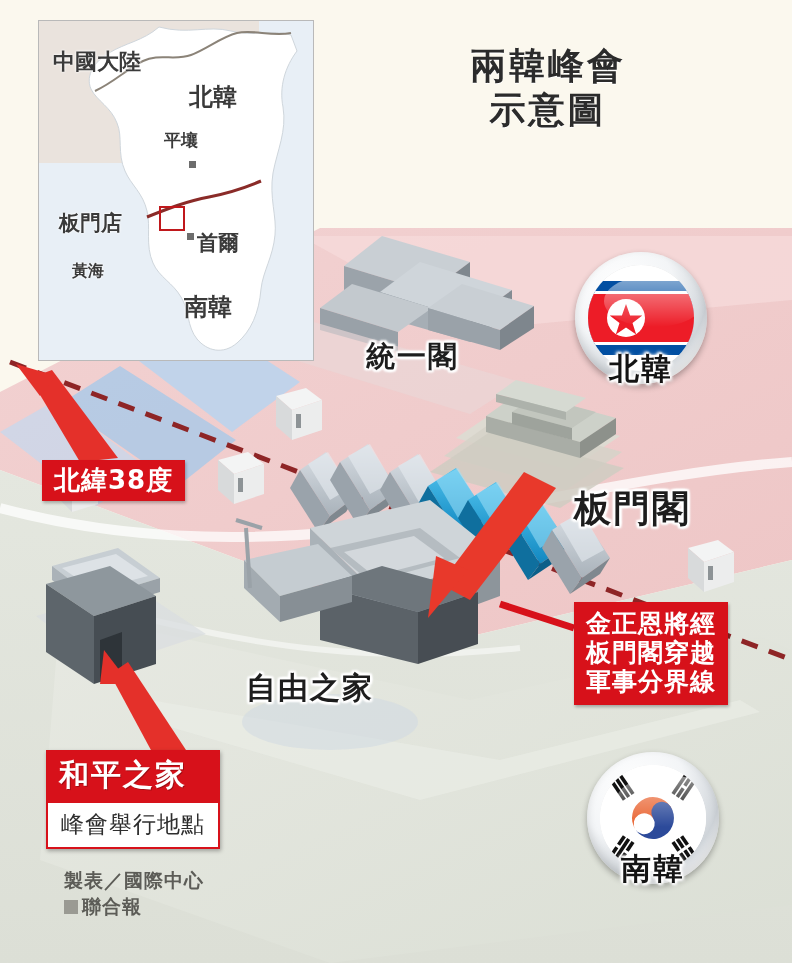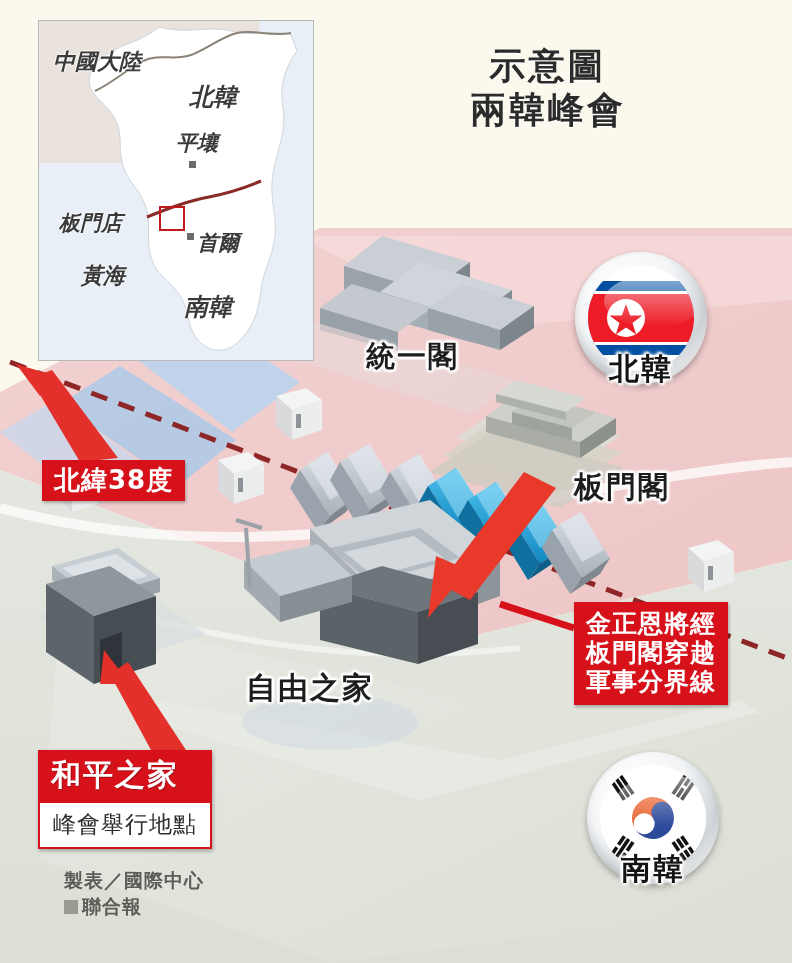--- a/index.html
+++ b/index.html
@@ -27,27 +27,27 @@
     position:absolute;left:38px;top:20px;width:276px;height:341px;
     background:#eef2f6;border:1px solid #b9b9b9;box-sizing:border-box;
     overflow:hidden;
   }
   .inset .sea{position:absolute;inset:0;background:#e8eff6;}
   .inset .china{
     position:absolute;left:-10px;top:-8px;width:230px;height:150px;
     background:#eae3dd;
   }
   .inset svg{position:absolute;left:0;top:0;}
-  .inset .t{position:absolute;font-weight:bold;color:#3a3a3a;text-shadow:0 0 3px #fff,0 0 2px #fff;font-style:italic;}
+  .inset .t{position:absolute;font-weight:bold;color:#3a3a3a;text-shadow:0 0 3px #fff,0 0 2px #fff;}
   .t-china{left:14px;top:26px;font-size:22px;}
   .t-nk{left:150px;top:60px;font-size:24px;}
-  .t-pyong{left:125px;top:108px;font-size:21px;margin-left:12px;}
+  .t-pyong{left:125px;top:108px;font-size:17px;}
   .t-panmun{left:20px;top:188px;font-size:21px;}
   .t-seoul{left:158px;top:208px;font-size:21px;text-align:right;}
-  .t-yellow{left:42px;top:240px;font-size:22px;color:#7fa8cf;}
+  .t-yellow{left:33px;top:240px;font-size:16px;color:#7fa8cf;}
   .t-sk{left:145px;top:270px;font-size:24px;}
   .dot{position:absolute;width:7px;height:7px;background:#6d6d6d;}
   .redbox{
     position:absolute;left:120px;top:185px;width:26px;height:25px;
     border:2.5px solid #c0181c;box-sizing:border-box;
   }
 
   
   .callout{
     position:absolute;background:#d7111a;color:#fff;
@@ -56,42 +56,42 @@
   }
   .callout .ln{display:block;}
   .c-38{
     left:42px;top:460px;padding:5px 12px 6px 12px;font-size:26px;
     letter-spacing:1px;
   }
   .c-kim{
     left:574px;top:602px;padding:7px 12px 9px 12px;font-size:25px;
     letter-spacing:1px;
   }
-  .c-peace-wrap{position:absolute;left:38px;top:750px;box-shadow:1px 2px 4px rgba(0,0,0,.3);}
+  .c-peace-wrap{position:absolute;left:46px;top:750px;box-shadow:1px 2px 4px rgba(0,0,0,.3);}
   .c-peace-top{
     background:#d7111a;color:#fff;font-size:30px;font-weight:bold;
     padding:5px 13px 7px 13px;letter-spacing:2px;
     text-shadow:1px 1px 0 rgba(0,0,0,.25);
   }
   .c-peace-bot{
     background:#fff;color:#2e2e2e;font-size:23px;font-weight:normal;
     padding:6px 13px 7px 13px;letter-spacing:1px;
     border:2px solid #d7111a;border-top:none;box-sizing:border-box;
   }
 
   
   .maplabel{
     position:absolute;color:#1d1d1d;font-weight:bold;white-space:nowrap;
     text-shadow:
       2px 0 2px #fff,-2px 0 2px #fff,0 2px 2px #fff,0 -2px 2px #fff,
       2px 2px 2px #fff,-2px -2px 2px #fff,2px -2px 2px #fff,-2px 2px 2px #fff,
       0 0 5px #fff;
   }
   .m-tongil{left:366px;top:337px;font-size:29px;letter-spacing:2px;}
-  .m-panmun{left:574px;top:467px;font-size:30px;letter-spacing:2px;}
+  .m-panmun{left:574px;top:484px;font-size:37px;letter-spacing:2px;}
   .m-freedom{left:246px;top:668px;font-size:30px;letter-spacing:2px;}
 
   
   .badge{position:absolute;width:132px;height:132px;border-radius:50%;}
   .badge .glassring{
     position:absolute;inset:0;border-radius:50%;
     background:radial-gradient(circle at 34% 28%, #ffffff 0%, #f3f5f7 42%, #cfd4d9 68%, #ffffff 82%, #b9bec4 100%);
     box-shadow:0 3px 6px rgba(0,0,0,.3), inset 0 -4px 8px rgba(0,0,0,.12);
   }
   .badge .disc{
@@ -364,22 +364,22 @@
     <div class="dot" style="left:150px;top:140px;"></div>
     <div class="t t-panmun">板門店</div>
     <div class="redbox"></div>
     <div class="t t-seoul">首爾</div>
     <div class="dot" style="left:148px;top:212px;"></div>
     <div class="t t-yellow">黃海</div>
     <div class="t t-sk">南韓</div>
   </div>
 
   <div class="title">
+    <div>兩韓峰會</div>
     <div>示意圖</div>
-    <div>兩韓峰會</div>
   </div>
 
   <div class="maplabel m-tongil">統一閣</div>
   <div class="maplabel m-panmun">板門閣</div>
   <div class="maplabel m-freedom">自由之家</div>
 
   <div class="callout c-38">北緯38度</div>
 
   <div class="callout c-kim">
     <span class="ln">金正恩將經</span>

